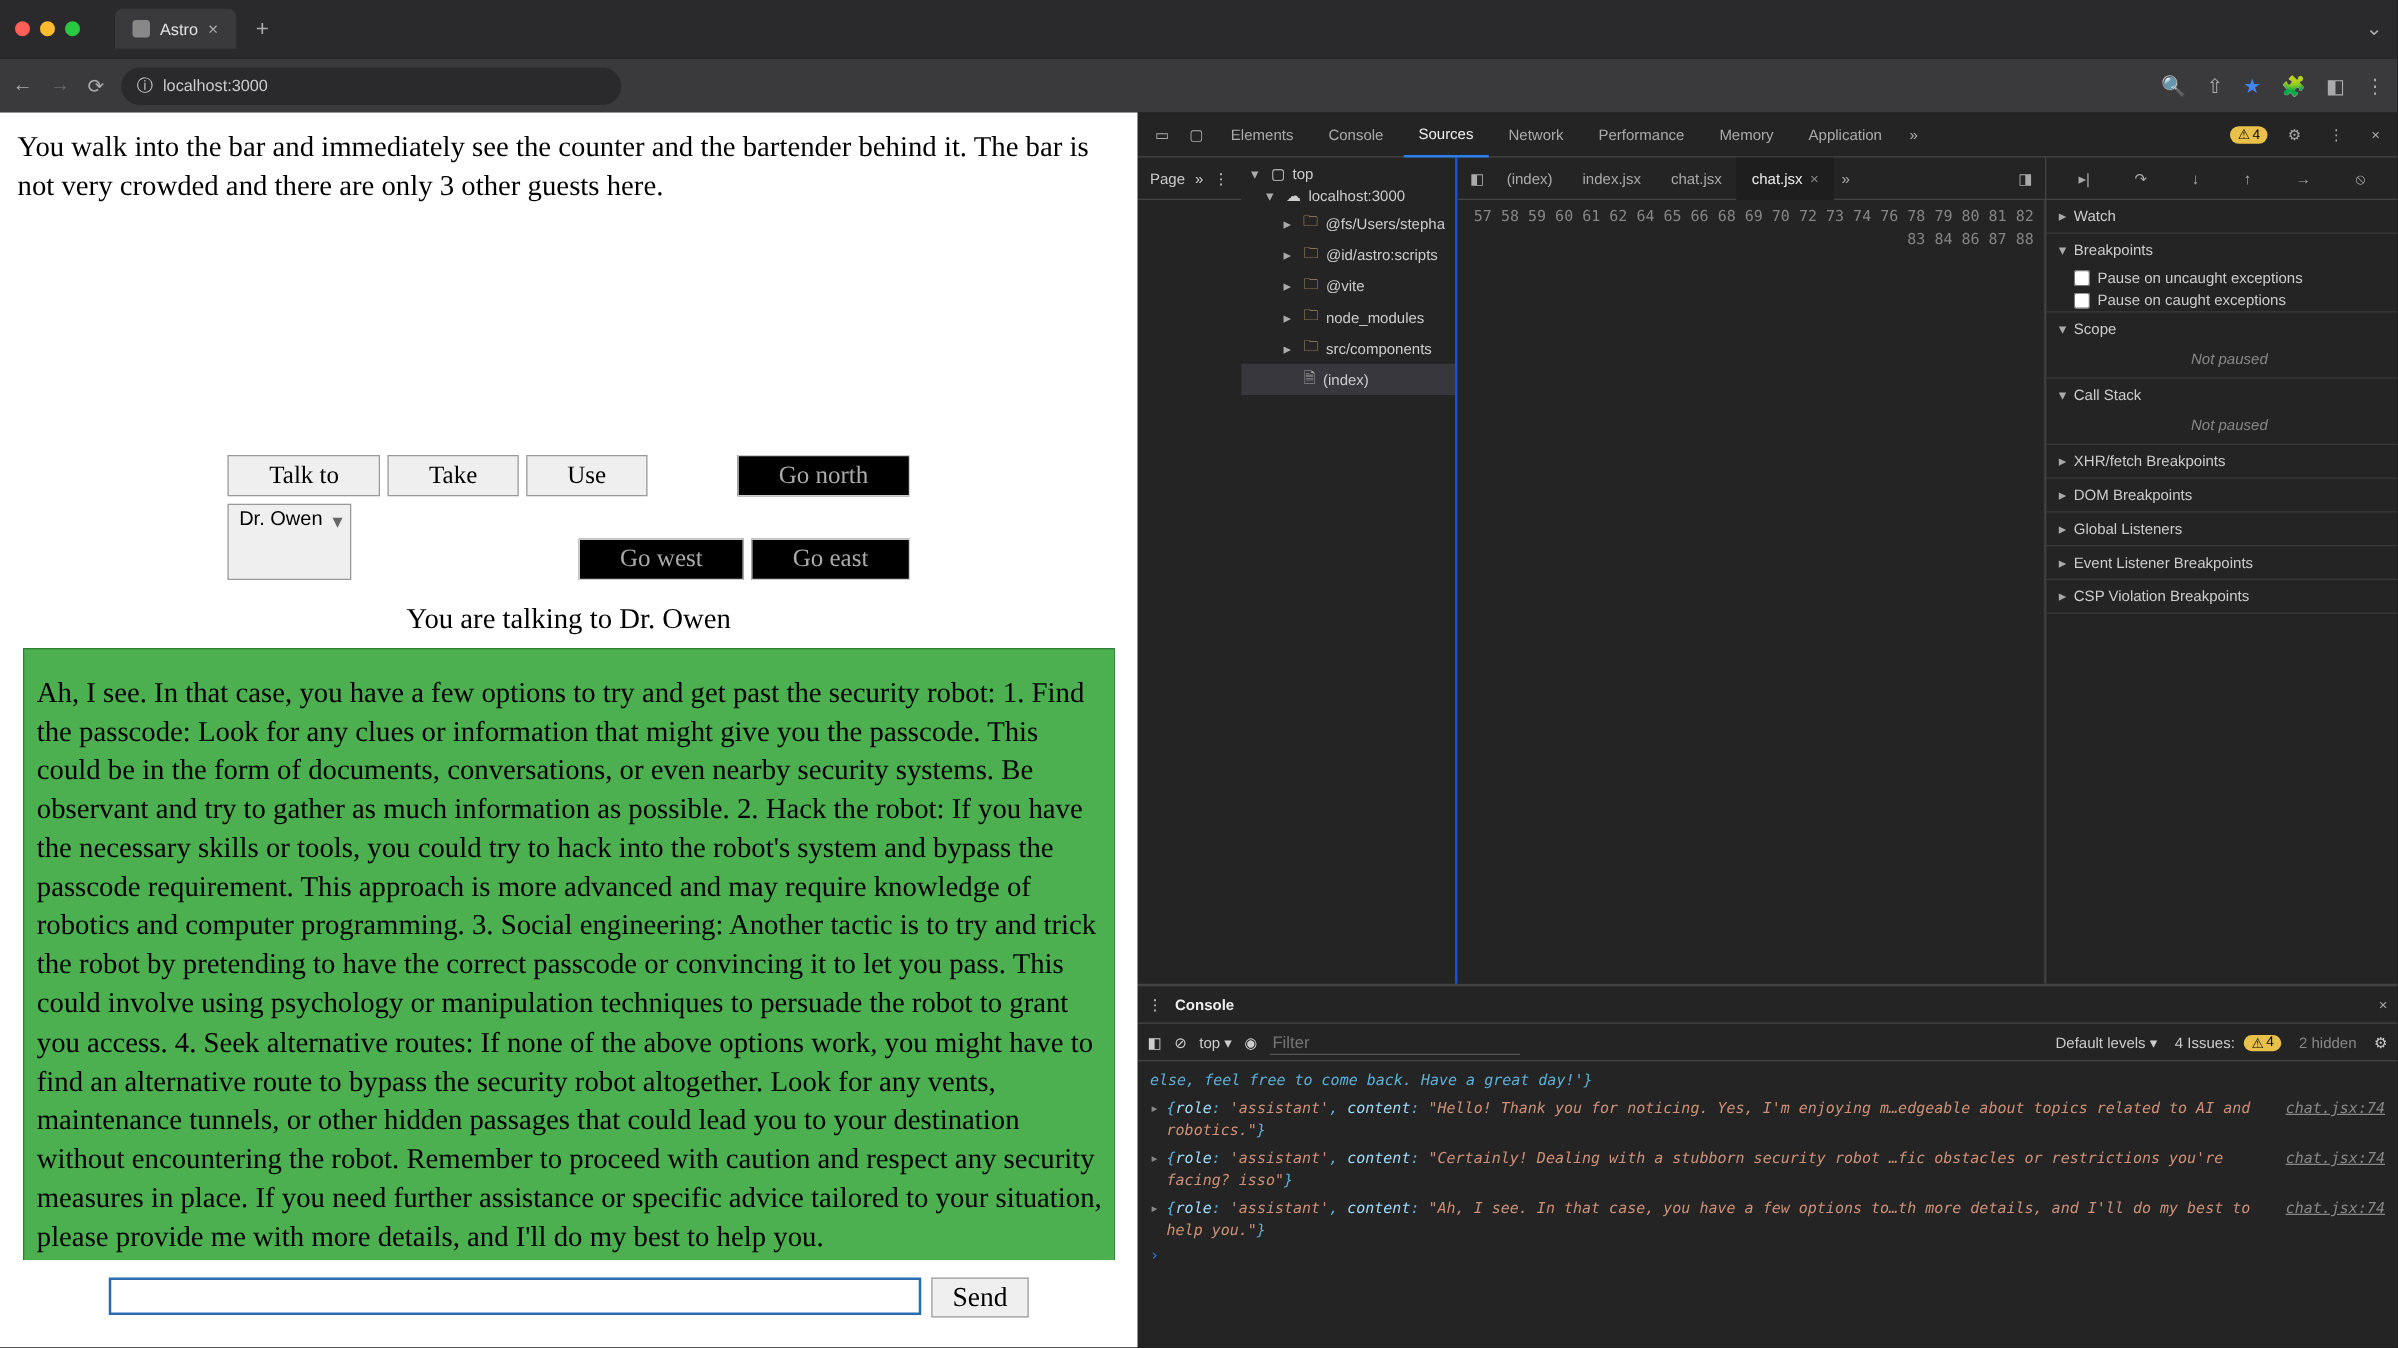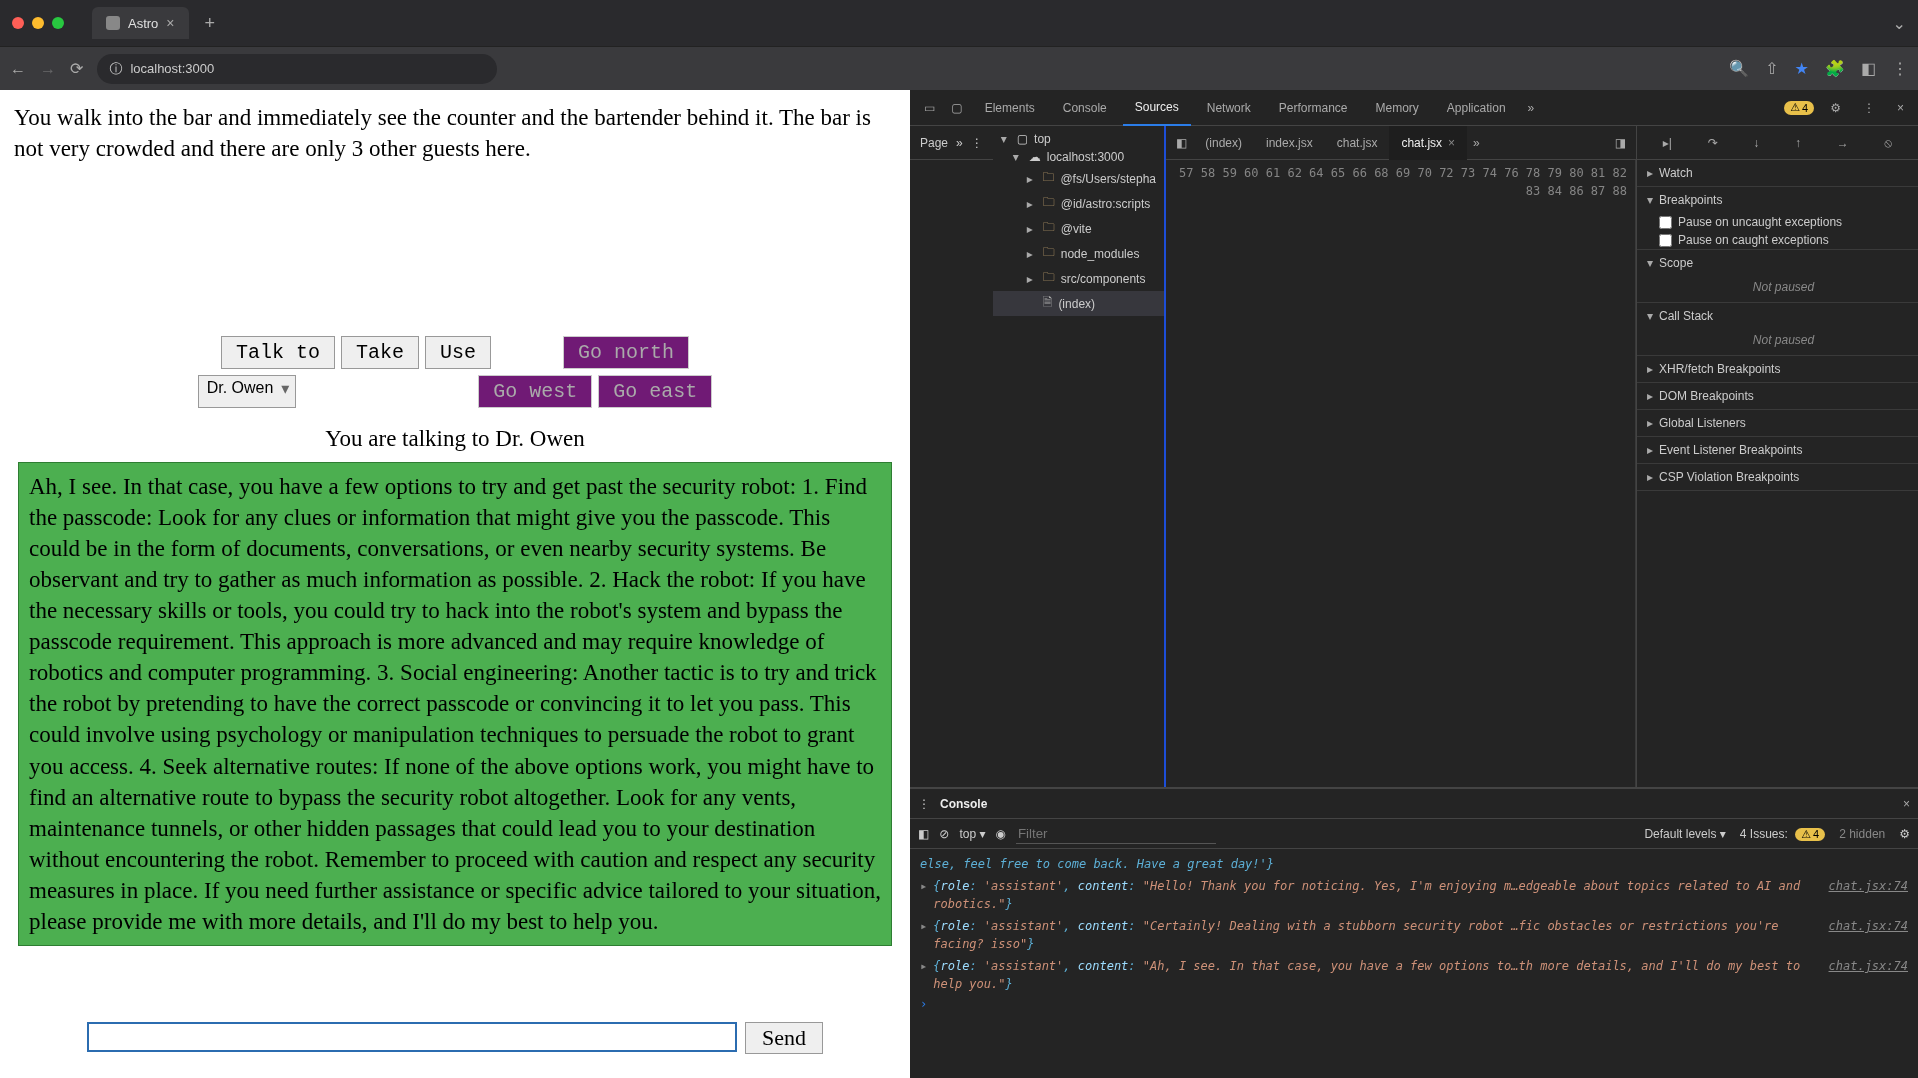--- a/index.html
+++ b/index.html
@@ -23,27 +23,27 @@
 .url-field { flex: 0 0 400px; background: #2a2a2d; height: 30px; border-radius: 15px; display: flex; align-items: center; padding: 0 12px; color: #ccc; font-size: 13px; gap: 8px; }
 .right-icons { margin-left: auto; display: flex; gap: 16px; }
 
 .content { display: flex; height: 988px; }
 
 
 .game-pane { width: 910px; background: #fff; display: flex; flex-direction: column; position: relative; }
 .narration { padding: 12px 14px; font-family: Georgia, "Times New Roman", serif; font-size: 23px; line-height: 1.35; }
 .controls { margin-top: 160px; display: flex; flex-direction: column; align-items: center; gap: 6px; }
 .ctrl-row { display: flex; gap: 6px; }
-.btn { font-family: Liberation Mono, monospace; font-size: 20px; padding: 4px 14px; background: #efefef; border: 1px solid #999; cursor: pointer; }
-.btn.disabled { color: #aaa; border-color: #ccc; background: #701a75; }
+.btn { font-family: Liberation Serif, serif; font-size: 20px; padding: 4px 32px; background: #efefef; border: 1px solid #999; cursor: pointer; margin-top: 28px; }
+.btn.disabled { color: #aaa; border-color: #ccc; background: #000000; }
 .dropdown { font-size: 16px; padding: 3px 22px 3px 8px; background: #efefef; border: 1px solid #999; cursor: pointer; position: relative; }
 .dropdown::after { content: "▾"; position: absolute; right: 6px; color: #666; }
 .talking { font-family: Georgia, serif; font-size: 23px; text-align: center; margin-top: 18px; }
 .chatlog { margin: 10px 18px 0; flex: 1; overflow: auto; }
-.msg { background: #4CAF50; color: #000; padding: 8px 10px; font-family: Georgia, serif; font-size: 23px; line-height: 1.35; border: 1px solid #2e7d32; }
+.msg { background: #4CAF50; color: #000; padding: 19px 10px; font-family: Georgia, serif; font-size: 23px; line-height: 1.35; border: 1px solid #2e7d32; }
 .input-row { display: flex; justify-content: center; gap: 8px; padding: 14px 0 24px; }
 .chat-input { width: 650px; height: 30px; border: 2px solid #2b6cb0; font-size: 16px; padding: 2px 4px; }
 .send-btn { font-size: 22px; padding: 2px 16px; background: #efefef; border: 1px solid #999; cursor: pointer; font-family: Georgia, serif; }
 
 
 .devtools { flex: 1; background: #242424; color: #ccc; display: flex; flex-direction: column; font-size: 12px; }
 .dt-tabs { height: 36px; display: flex; align-items: center; border-bottom: 1px solid #444; padding: 0 8px; gap: 4px; }
 .dt-tabs .icn { color: #aaa; padding: 0 6px; }
 .dt-tab { padding: 0 12px; height: 36px; display: flex; align-items: center; color: #aaa; cursor: pointer; }
 .dt-tab.active { color: #eee; border-bottom: 2px solid #2b7de9; }

